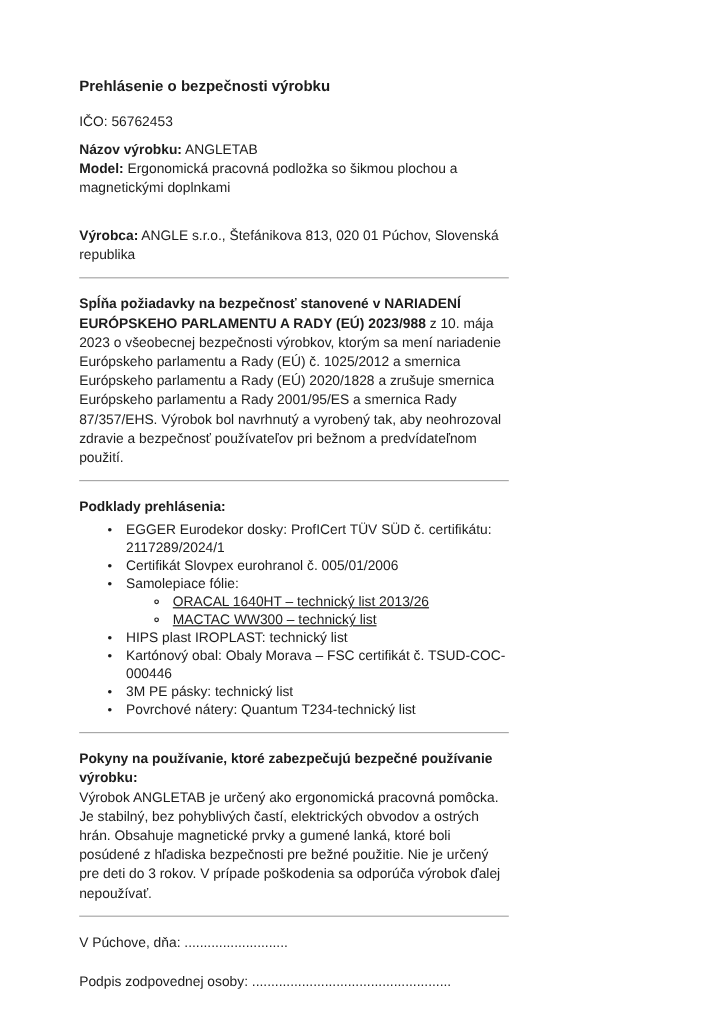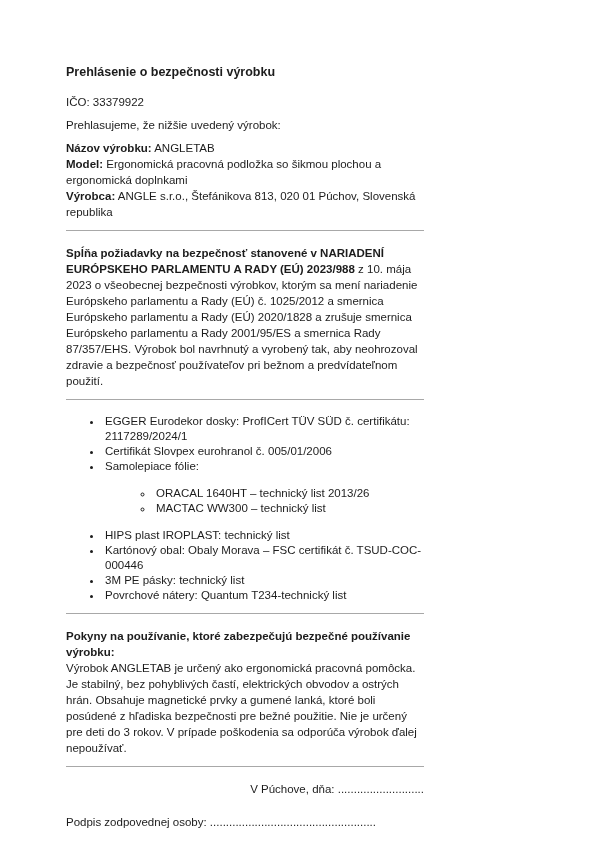--- a/index.html
+++ b/index.html
@@ -20,74 +20,75 @@
   }
   .page-title {
     font-size: 12.5px;
     font-weight: 700;
     margin: 0 0 14px 0;
     line-height: 16px;
   }
   .line { margin: 0; }
   .bold { font-weight: 700; }
   .mt-sm { margin-top: 7px; }
-  .mt-md { margin-top: 0; }
+  .mt-md { margin-top: 24px; }
   .rule {
     border: none;
     border-top: 1.5px solid #a8a8a8;
     margin: 10px 0 14px 0;
   }
   p { margin: 0; }
   .para { margin: 0; max-width: 470px; }
   .section-heading { font-weight: 700; margin: 0; }
   ul.main-list {
     margin: 4px 0 0 0;
     padding-left: 37px;
     list-style-type: disc;
   }
   ul.main-list > li {
     line-height: 15px;
     padding-left: 2px;
   }
   ul.sub-list {
-    margin: 12px;
+    margin: 0;
     padding-left: 37px;
     list-style-type: circle;
+    text-decoration: underline;
   }
   ul.sub-list > li {
     line-height: 15px;
     padding-left: 2px;
   }
-  .footer-date { margin-top: 0; text-align: right; }
+  .footer-date { margin-top: 0; }
   .footer-signature { margin-top: 17px; }
 </style>
 </head>
 <body>
 
 <div class="page">
 
   <h1 class="page-title">Prehlásenie o bezpečnosti výrobku</h1>
 
-  <div class="line">IČO: 33379922</div>
+  <div class="line">IČO: 56762453</div>
 
-  <div class="line mt-sm">Prehlasujeme, že nižšie uvedený výrobok:</div>
 
   <div class="mt-sm">
     <div class="line"><span class="bold">Názov výrobku:</span> <span>ANGLETAB</span></div>
-    <div class="line"><span class="bold">Model:</span> <span>Ergonomická pracovná podložka so šikmou plochou a ergonomická doplnkami</span></div>
+    <div class="line"><span class="bold">Model:</span> <span>Ergonomická pracovná podložka so šikmou plochou a magnetickými doplnkami</span></div>
   </div>
 
   <div class="line mt-md"><span class="bold">Výrobca:</span> <span>ANGLE s.r.o., Štefánikova 813, 020 01 Púchov, Slovenská republika</span></div>
 
   <hr class="rule">
 
   <p class="para"><span class="bold">Spĺňa požiadavky na bezpečnosť stanovené v NARIADENÍ EURÓPSKEHO PARLAMENTU A RADY (EÚ) 2023/988</span><span> z 10. mája 2023 o všeobecnej bezpečnosti výrobkov, ktorým sa mení nariadenie Európskeho parlamentu a Rady (EÚ) č. 1025/2012 a smernica Európskeho parlamentu a Rady (EÚ) 2020/1828 a zrušuje smernica Európskeho parlamentu a Rady 2001/95/ES a smernica Rady 87/357/EHS. Výrobok bol navrhnutý a vyrobený tak, aby neohrozoval zdravie a bezpečnosť používateľov pri bežnom a predvídateľnom použití.</span></p>
 
   <hr class="rule">
 
+  <div class="section-heading">Podklady prehlásenia:</div>
   <ul class="main-list">
     <li><span>EGGER Eurodekor dosky: ProfICert TÜV SÜD č. certifikátu: 2117289/2024/1</span></li>
     <li><span>Certifikát Slovpex eurohranol č. 005/01/2006</span></li>
     <li><span>Samolepiace fólie:</span>
       <ul class="sub-list">
         <li>ORACAL 1640HT – technický list 2013/26</li>
         <li>MACTAC WW300 – technický list</li>
       </ul>
     </li>
     <li><span>HIPS plast IROPLAST: technický list</span></li>

